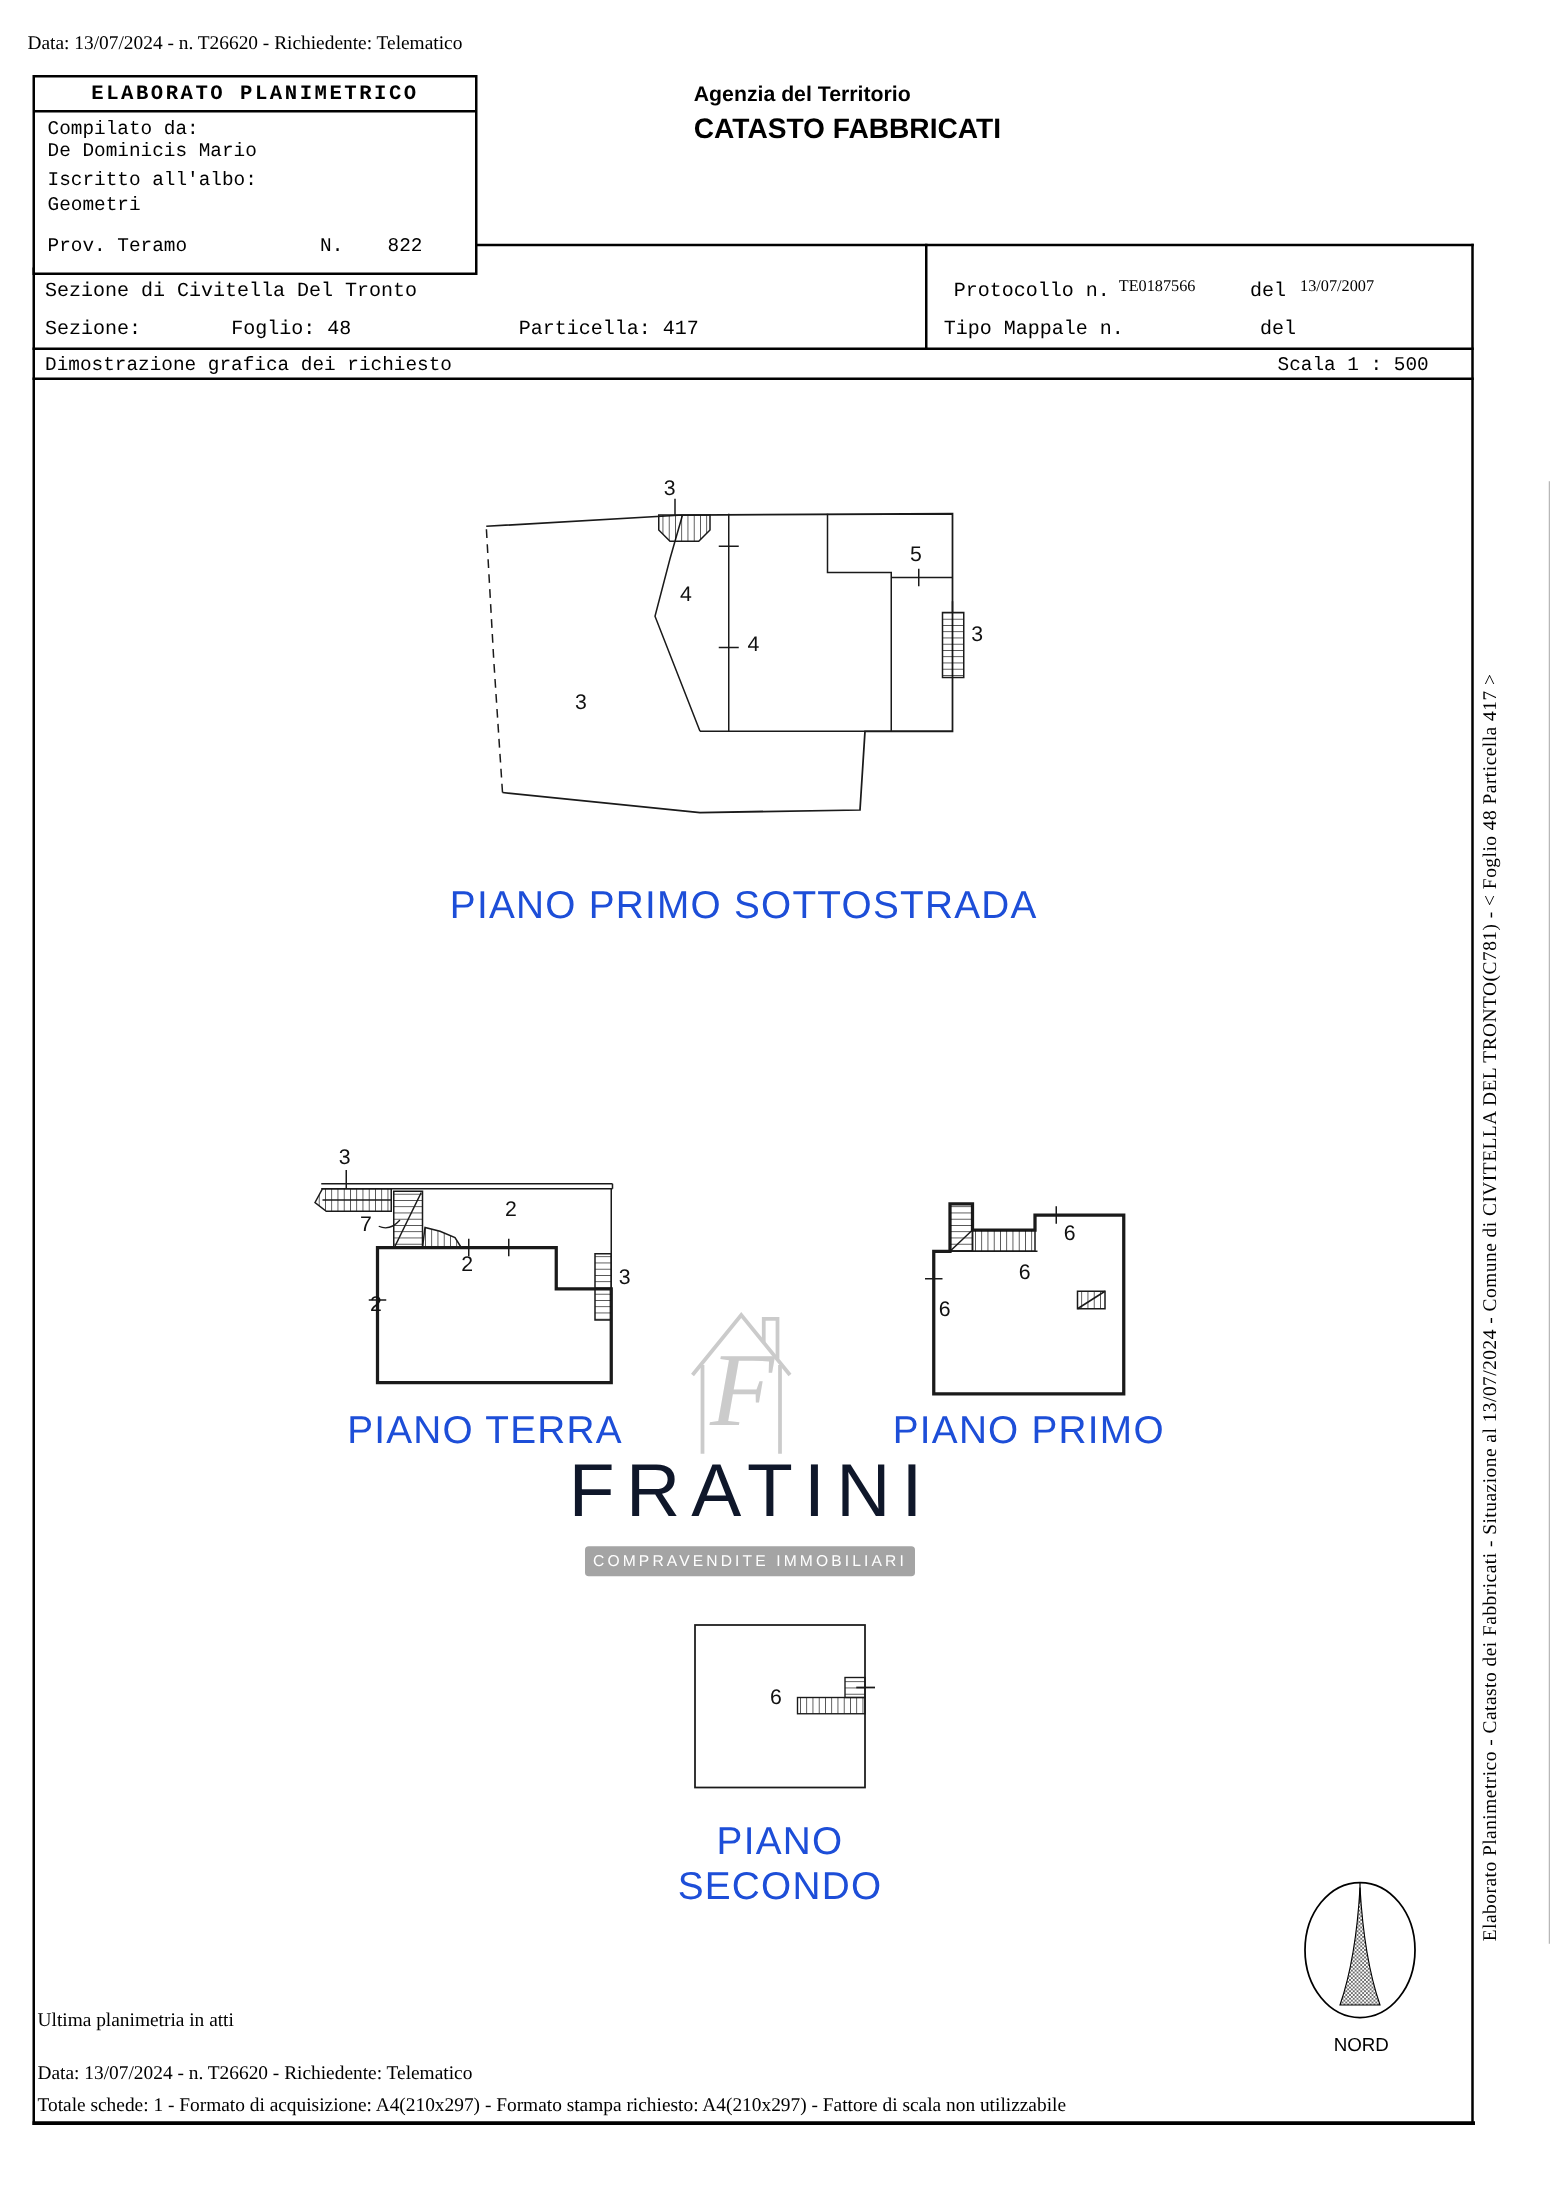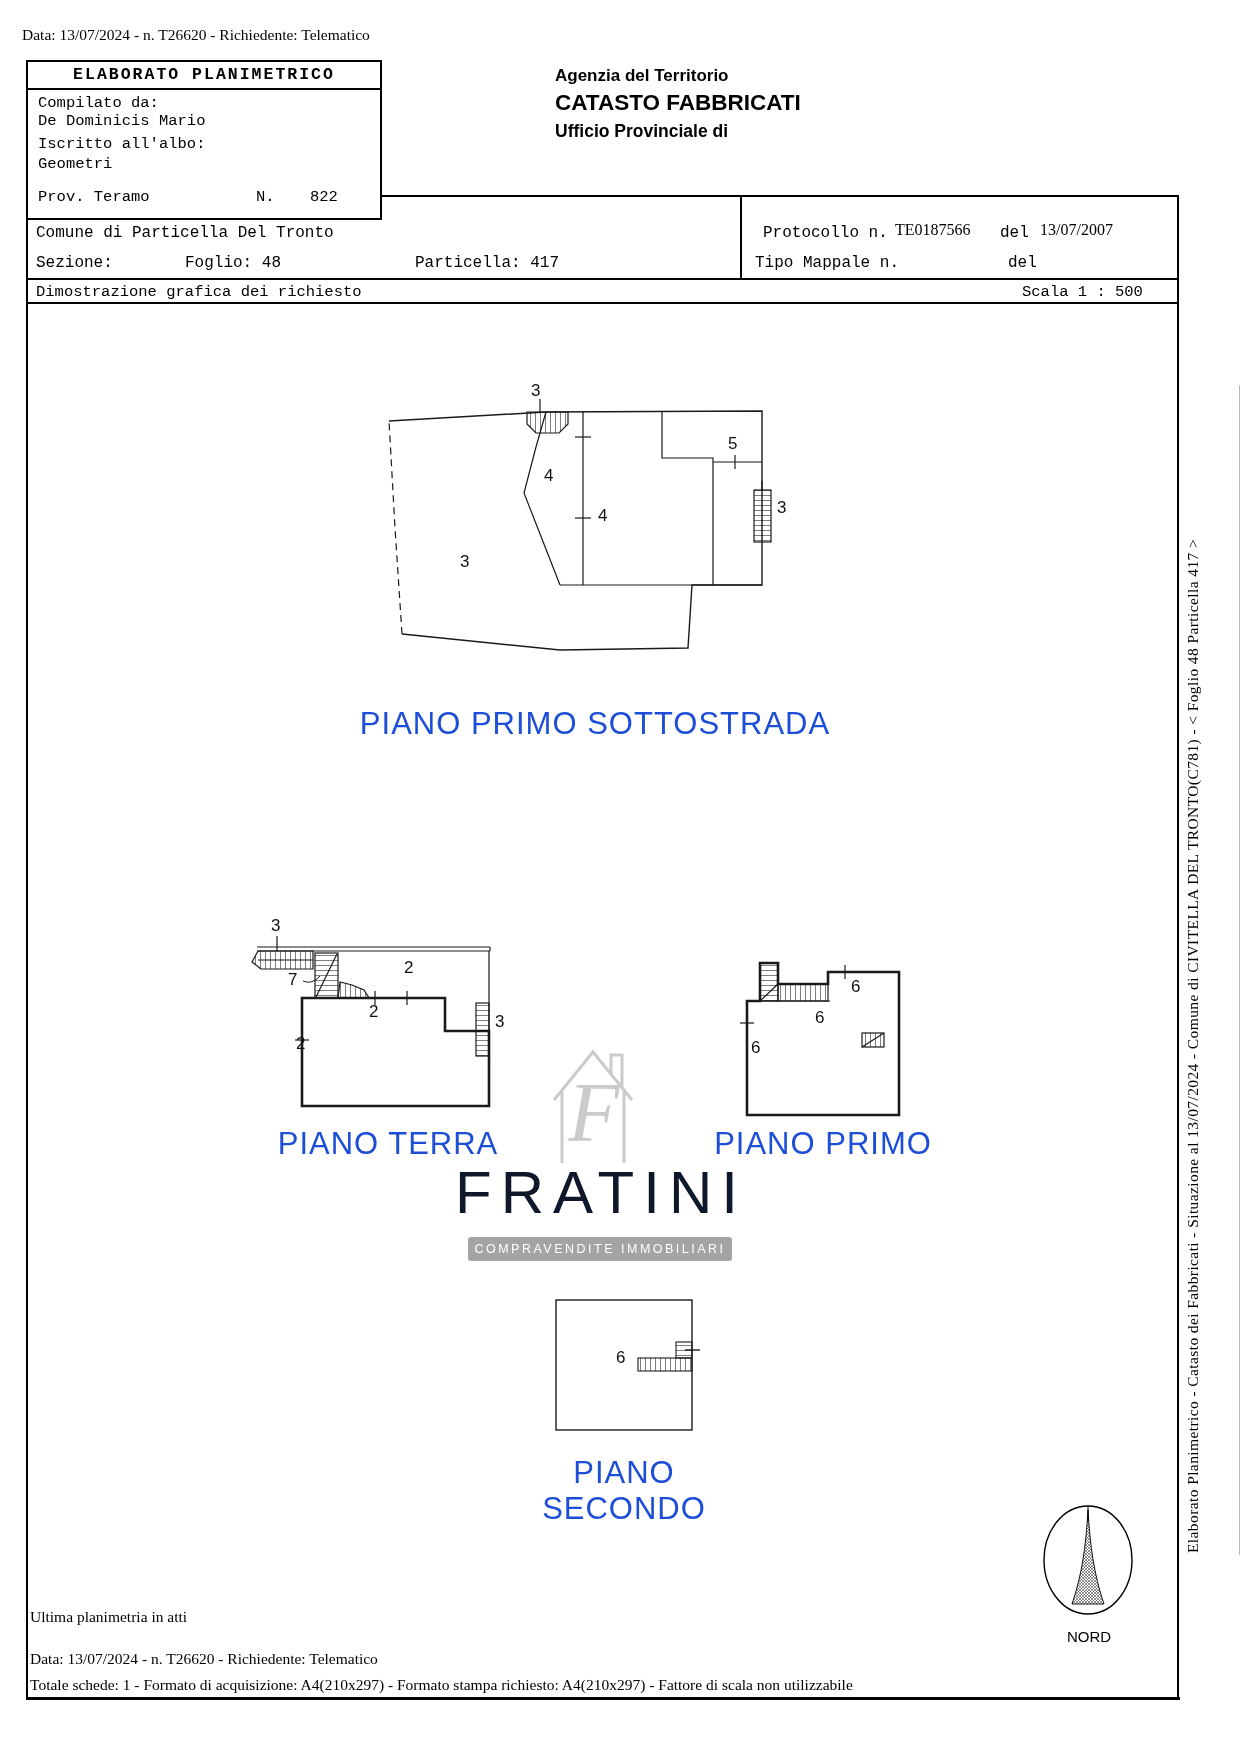--- a/index.html
+++ b/index.html
@@ -18,21 +18,21 @@
   .elab-rule{left:0;top:26px;width:100%;height:2px;background:#000;}
   .elab-line{font-size:15.5px;left:10px;}
   
   .agency{left:555px;top:66px;width:460px;text-align:left;font-weight:bold;}
   .ag1{font-size:17px;} .ag2{font-size:22.5px;margin-top:4px;}
   .ag3{font-size:17.5px;margin-top:5px;} .ag4{font-size:19px;margin-top:4px;}
   
   .bline{background:#000;}
   
   .cell-txt{font-size:16px;}
-  .val-serif{font-size:16px;}
+  .val-serif{font-size:13px;}
   
   .plbl{font-size:17px;color:#111;}
   .caption{font-size:31px;letter-spacing:1px;text-align:center;color:#1d4ed8;}
   
   .wm-name{left:436px;top:1158px;width:330px;text-align:center;font-size:60px;
            letter-spacing:9px;color:#0f172a;font-weight:400;}
   .wm-bar{left:468px;top:1237px;width:264px;height:24px;background:#a4a4a4;
           border-radius:3px;color:#fff;font-size:12.5px;letter-spacing:2.5px;
           text-align:center;line-height:24px;}
   .wm-f{left:568px;top:1064px;font-family:"Liberation Serif",serif;font-style:italic;
@@ -60,33 +60,32 @@
   <div class="abs mono elab-line" style="top:73px;">Iscritto all'albo:</div>
   <div class="abs mono elab-line" style="top:93px;">Geometri</div>
   <div class="abs mono elab-line" style="top:126px;">Prov. Teramo</div>
   <div class="abs mono" style="left:228px;top:126px;font-size:15.5px;">N.</div>
   <div class="abs mono" style="left:282px;top:126px;font-size:15.5px;">822</div>
 </div>
 
 <div class="abs agency">
   <div class="ag1">Agenzia del Territorio</div>
   <div class="ag2">CATASTO FABBRICATI</div>
-  <div class="ag3">Ufficio Provinciale di</div>
 </div>
 
 <div class="abs bline" style="left:380px;top:195px;width:799px;height:2px;"></div>
 <div class="abs bline" style="left:26px;top:214px;width:2px;height:1486px;"></div>
 <div class="abs bline" style="left:1177px;top:195px;width:2px;height:1505px;"></div>
 <div class="abs bline" style="left:740px;top:195px;width:2px;height:84px;"></div>
 <div class="abs bline" style="left:26px;top:278px;width:1153px;height:2px;"></div>
 <div class="abs bline" style="left:26px;top:302px;width:1153px;height:2px;"></div>
 <div class="abs bline" style="left:26px;top:1697px;width:1154px;height:3px;"></div>
 <div class="abs" style="left:1239px;top:385px;width:1px;height:1170px;background:#888;opacity:.6;"></div>
 
-<div class="abs mono cell-txt" style="left:36px;top:224px;">Comune di Particella Del Tronto</div>
+<div class="abs mono cell-txt" style="left:36px;top:224px;">Sezione di Civitella Del Tronto</div>
 <div class="abs mono cell-txt" style="left:36px;top:254px;">Sezione:</div>
 <div class="abs mono cell-txt" style="left:185px;top:254px;">Foglio: 48</div>
 <div class="abs mono cell-txt" style="left:415px;top:254px;">Particella: 417</div>
 <div class="abs mono cell-txt" style="left:763px;top:224px;">Protocollo n.</div>
 <div class="abs serif val-serif" style="left:895px;top:221px;">TE0187566</div>
 <div class="abs mono cell-txt" style="left:1000px;top:224px;">del</div>
 <div class="abs serif val-serif" style="left:1040px;top:221px;">13/07/2007</div>
 <div class="abs mono cell-txt" style="left:755px;top:254px;">Tipo Mappale n.</div>
 <div class="abs mono cell-txt" style="left:1008px;top:254px;">del</div>
 <div class="abs mono" style="left:36px;top:283px;font-size:15.5px;">Dimostrazione grafica dei richiesto</div>

